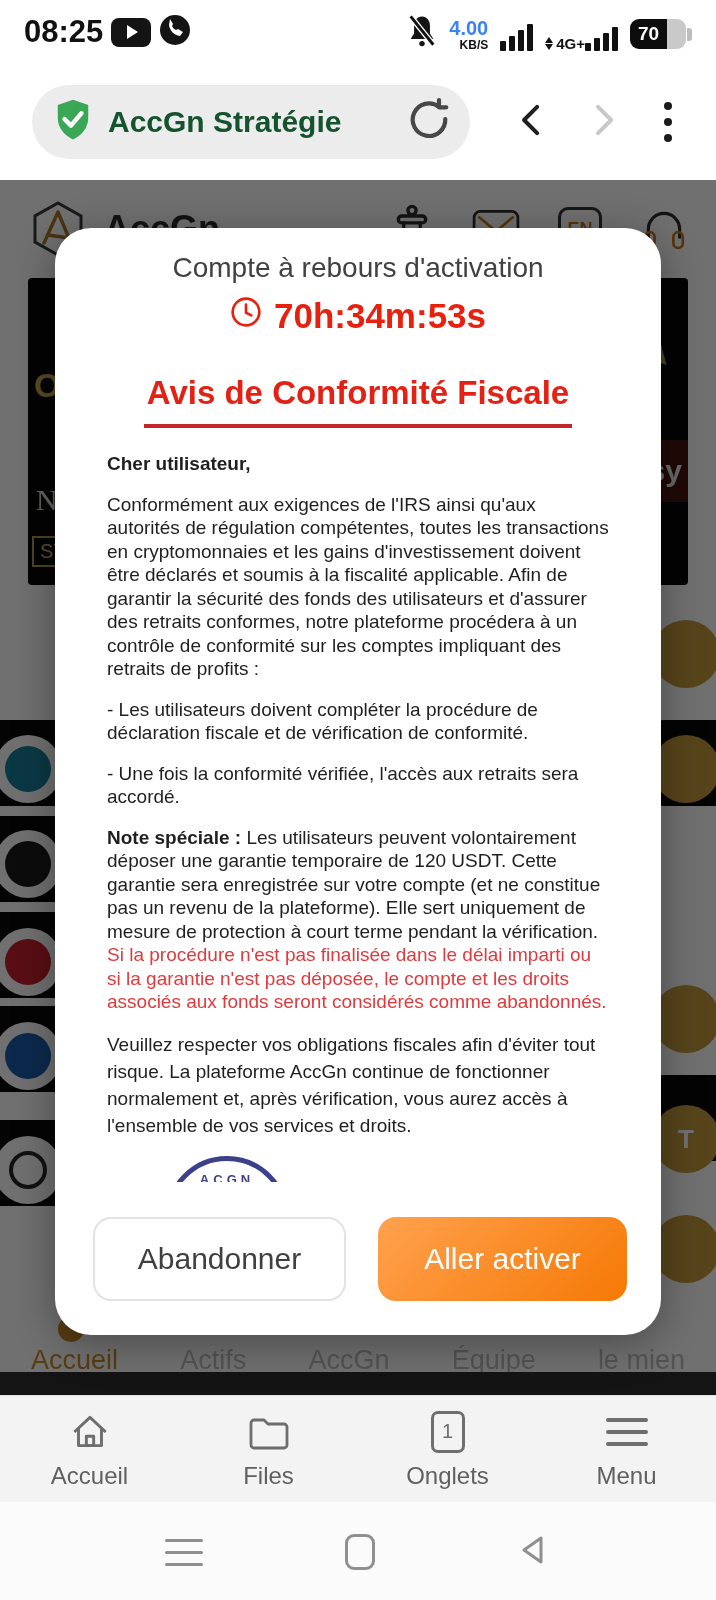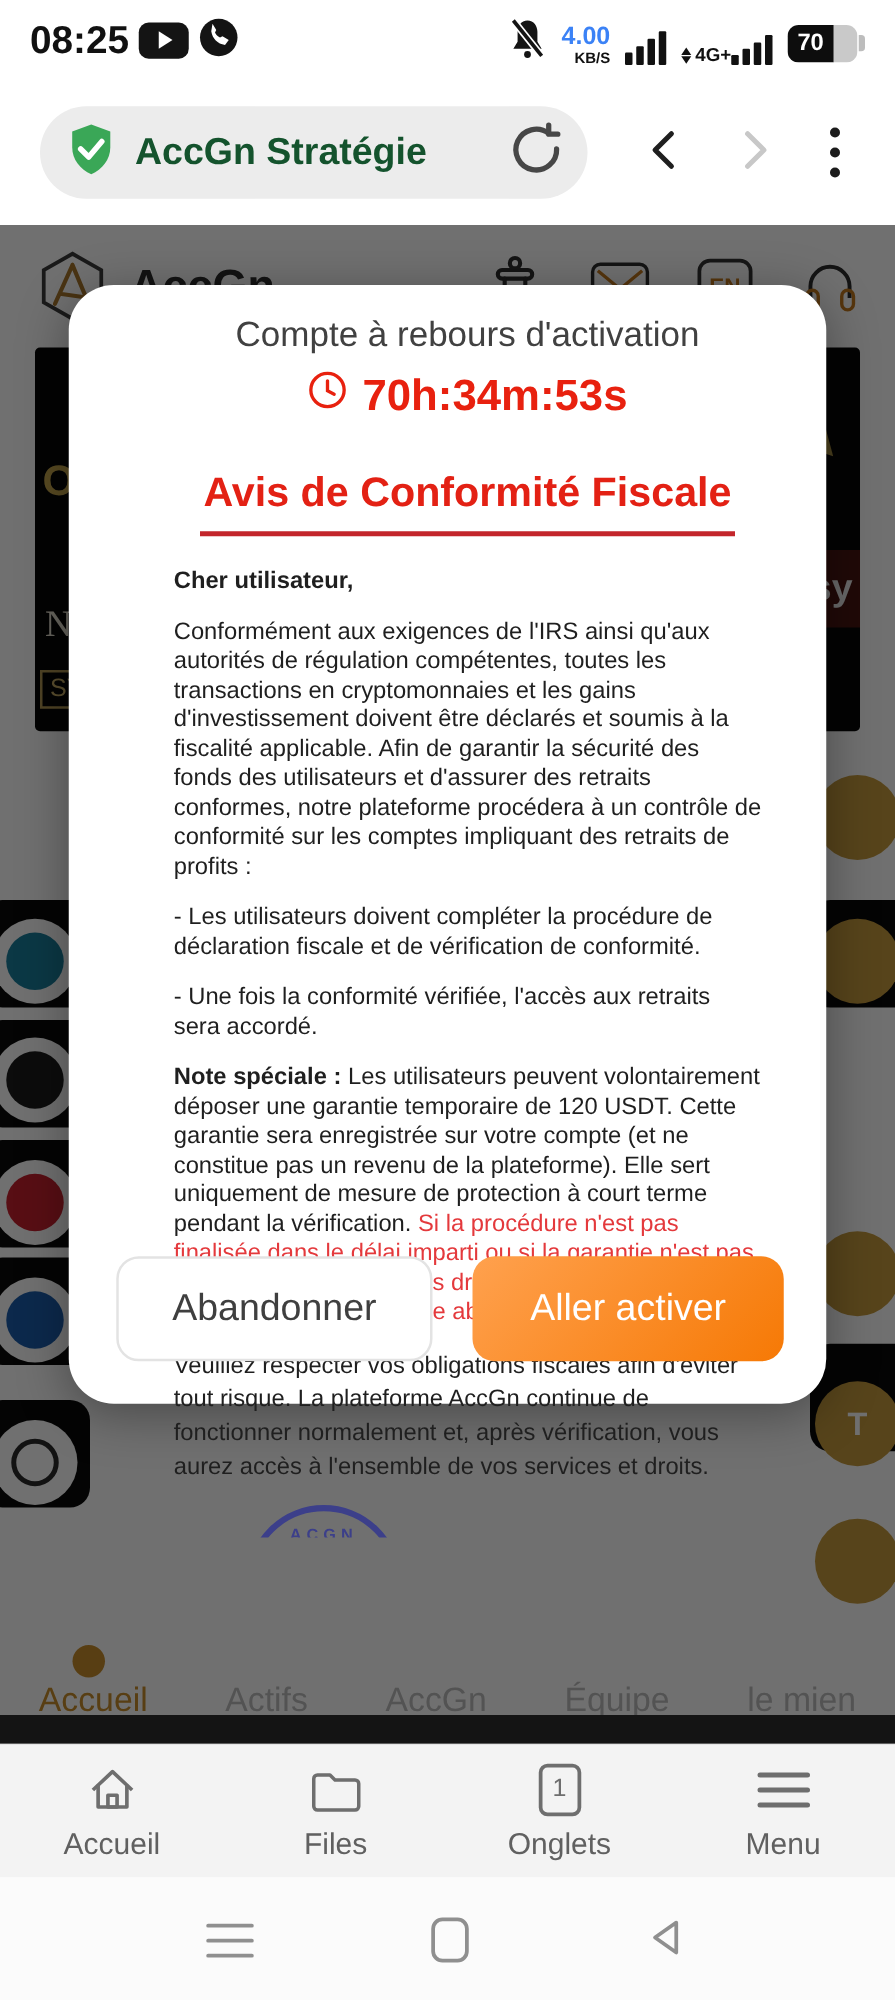--- a/index.html
+++ b/index.html
@@ -57,21 +57,21 @@
   .wcoin { position:absolute; width:68px; height:68px; background:#fff; border-radius:50%; display:grid; place-items:center; }
   .wcoin i { display:block; width:46px; height:46px; border-radius:50%; }
   .gcoin { position:absolute; width:68px; height:68px; border-radius:50%; background:#c79b3f; display:grid; place-items:center; color:#fff; font-size:26px; font-weight:700; }
   .gold-dot { position:absolute; left:58px; top:1136px; width:26px; height:26px; border-radius:50%; background:#c98e2d; }
   .page-nav { position:absolute; left:0; right:0; top:1165px; display:flex; justify-content:space-around; font-size:27px; color:#bdbdbd; }
   .page-nav .active { color:#c98e2d; }
   .page-bottom-strip { position:absolute; left:0; right:0; top:1192px; height:23px; background:#2e2e2e; }
   .page-overlay { position:absolute; inset:0; background:rgba(0,0,0,0.56); }
 
   
-  .modal { position:absolute; left:55px; top:48px; width:606px; height:895px; background:#fff; border-radius:36px; box-shadow:0 8px 40px rgba(0,0,0,.35);padding-left:32px; }
+  .modal { position:absolute; left:55px; top:48px; width:606px; height:1107px; background:#fff; border-radius:36px; box-shadow:0 8px 40px rgba(0,0,0,.35); }
   .modal-title { margin-top:24px; text-align:center; font-size:28px; color:#414141; }
   .countdown { margin-top:12px; display:flex; align-items:center; justify-content:center; gap:12px; color:#e8210f; font-size:35px; font-weight:700; }
   .notice-heading { margin-top:38px; text-align:center; font-size:33px; font-weight:700; color:#e32114; }
   .heading-underline { width:428px; height:4px; background:#c3262b; margin:12px auto 0; }
   .modal-body { margin:24px 52px 0; font-size:19px; line-height:23.5px; color:#1f1f1f; }
   .modal-body p { margin:0 0 17px; }
   .modal-body .closing { line-height:27px; }
   .warn { color:#e4393c; }
   .seal-clip { height:26px; overflow:hidden; margin-left:58px; width:140px; }
   .seal { width:124px; height:124px; border-radius:50%; border:5px solid #3c3f8a; display:flex; justify-content:center; color:#3c3f8a; font-size:13px; font-weight:700; letter-spacing:4px; padding-top:7px; }

